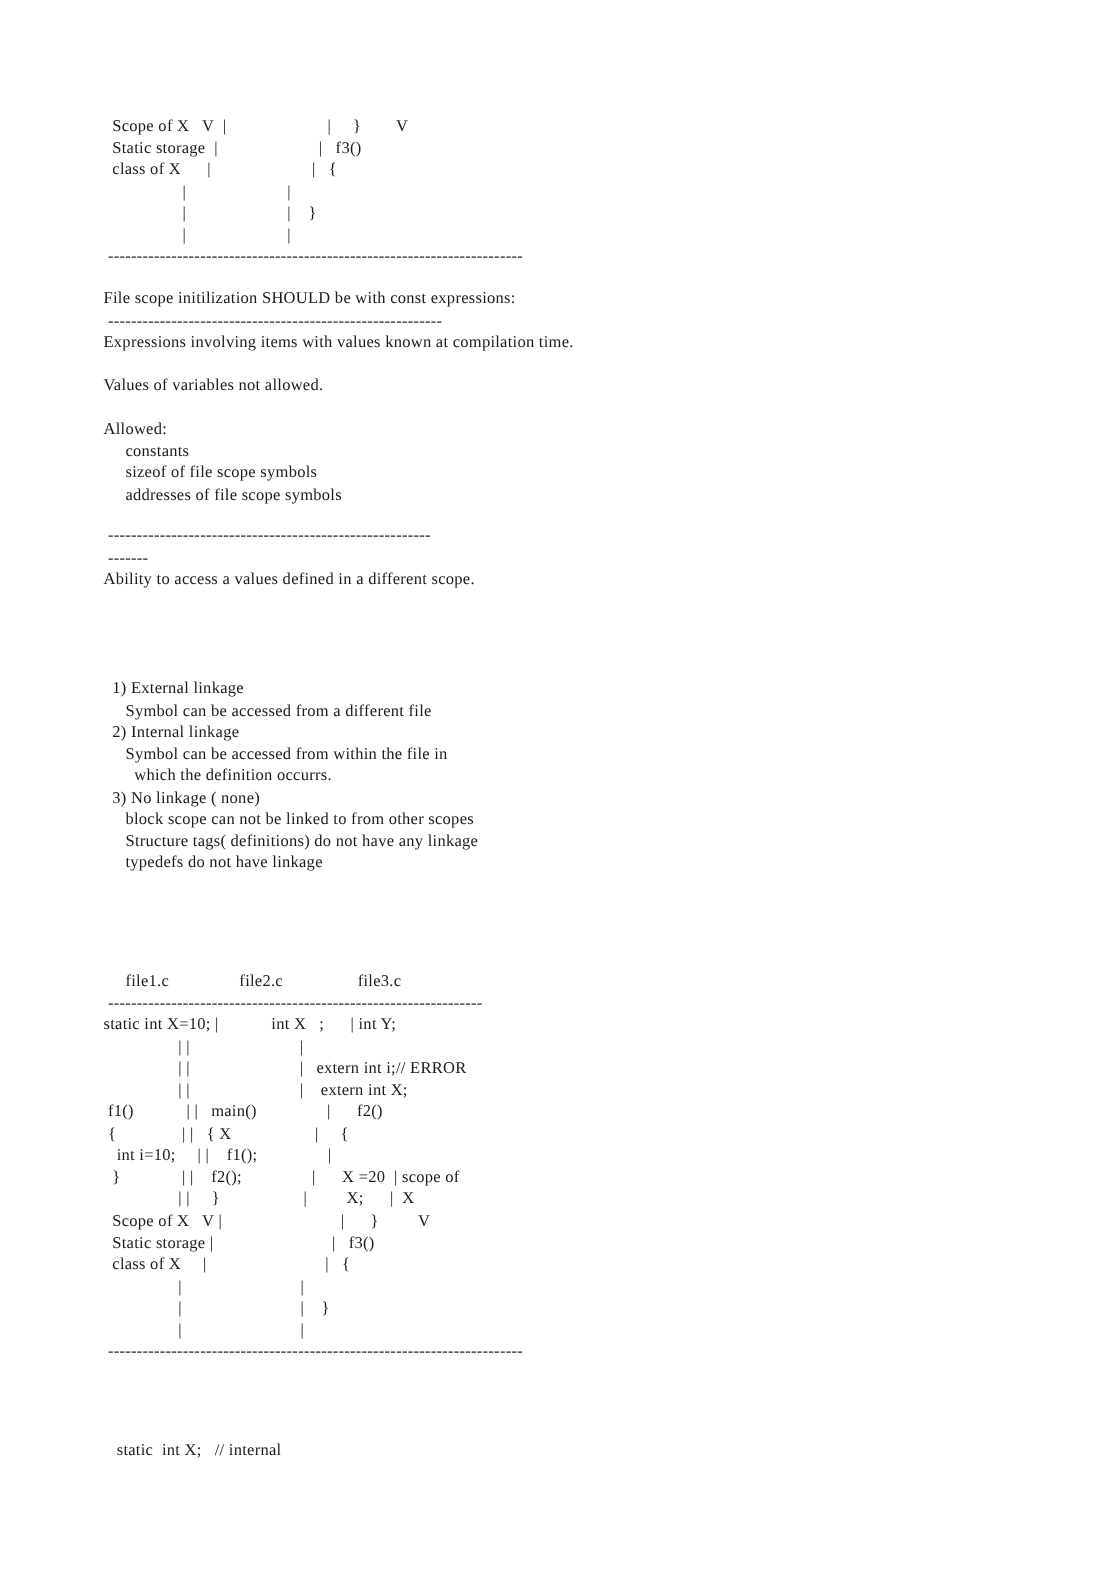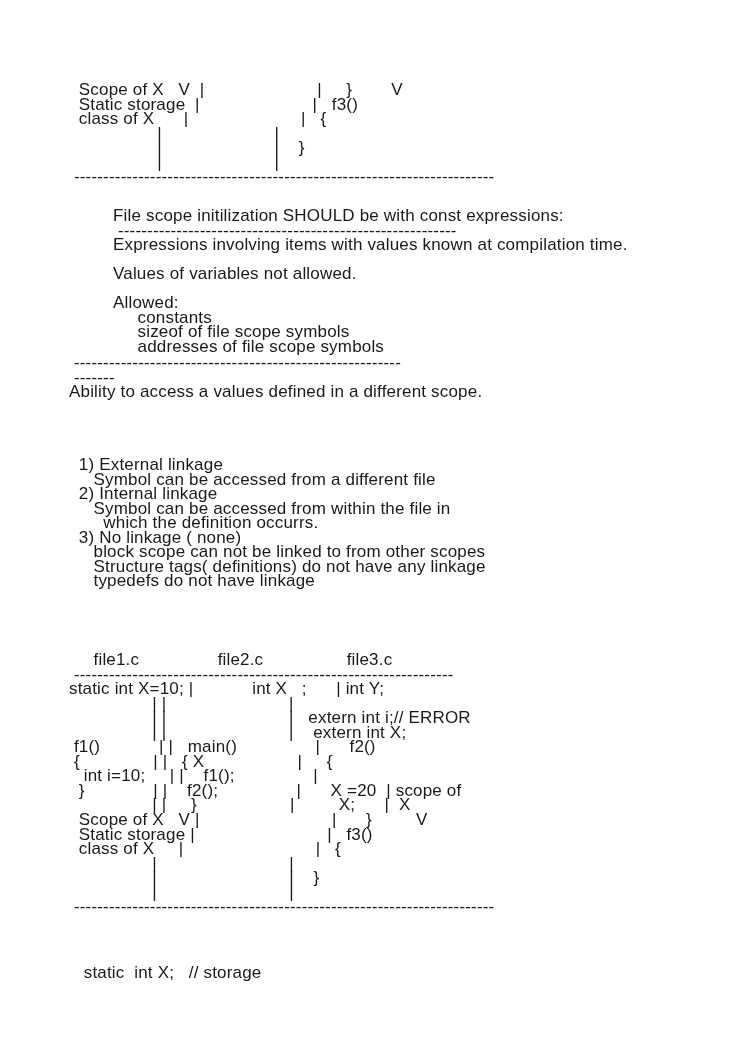--- a/index.html
+++ b/index.html
@@ -20,49 +20,49 @@
     position: absolute;
     left: 0;
     top: 0;
     width: 743px;
     height: 1052px;
     background: #ffffff;
   }
   .block {
     position: absolute;
     left: 69px;
-    font-size: 17px;
+    font-size: 11px;
     line-height: 14.55px;
     white-space: pre;
-    font-family: Liberation Sans, sans-serif;
+    font-family: Liberation Serif, serif;
     letter-spacing: 0.18px;
     color: #1a1a1a;
   }
   .block .ln {
     display: block;
     height: 14.55px;
     white-space: pre;
   }
   .blk-top       { top: 66px;  }
-  .blk-fileinit  { top: 192px; margin-left: 44px; }
+  .blk-fileinit  { top: 181px; }
   .blk-linkage   { top: 339px; }
   .blk-rules     { top: 441px; }
   .blk-table     { top: 636px; }
   .blk-footer    { top: 949px; }
 </style>
 </head>
 <body>
 
 <div class="page">
 
   <pre class="block blk-top"><span class="ln">  Scope of X   V  |                       |     }        V</span><span class="ln">  Static storage  |                       |   f3()</span><span class="ln">  class of X      |                       |   {</span><span class="ln">                  |                       |</span><span class="ln">                  |                       |    }</span><span class="ln">                  |                       |</span><span class="ln"> ------------------------------------------------------------------------</span></pre>
 
   <pre class="block blk-fileinit"><span class="ln">File scope initilization SHOULD be with const expressions:</span><span class="ln"> ----------------------------------------------------------</span><span class="ln">Expressions involving items with values known at compilation time.</span><span class="ln"></span><span class="ln">Values of variables not allowed.</span><span class="ln"></span><span class="ln">Allowed:</span><span class="ln">     constants</span><span class="ln">     sizeof of file scope symbols</span><span class="ln">     addresses of file scope symbols</span></pre>
 
   <pre class="block blk-linkage"><span class="ln"> --------------------------------------------------------</span><span class="ln"> -------</span><span class="ln">Ability to access a values defined in a different scope.</span></pre>
 
   <pre class="block blk-rules"><span class="ln">  1) External linkage</span><span class="ln">     Symbol can be accessed from a different file</span><span class="ln">  2) Internal linkage</span><span class="ln">     Symbol can be accessed from within the file in</span><span class="ln">       which the definition occurrs.</span><span class="ln">  3) No linkage ( none)</span><span class="ln">     block scope can not be linked to from other scopes</span><span class="ln">     Structure tags( definitions) do not have any linkage</span><span class="ln">     typedefs do not have linkage</span></pre>
 
   <pre class="block blk-table"><span class="ln">     file1.c                file2.c                 file3.c</span><span class="ln"> -----------------------------------------------------------------</span><span class="ln">static int X=10; |            int X   ;      | int Y;</span><span class="ln">                 | |                         |</span><span class="ln">                 | |                         |   extern int i;// ERROR</span><span class="ln">                 | |                         |    extern int X;</span><span class="ln"> f1()            | |   main()                |      f2()</span><span class="ln"> {               | |   { X                   |     {</span><span class="ln">   int i=10;     | |    f1();                |</span><span class="ln">  }              | |    f2();                |      X =20  | scope of</span><span class="ln">                 | |     }                   |         X;      |  X</span><span class="ln">  Scope of X   V |                           |      }         V</span><span class="ln">  Static storage |                           |   f3()</span><span class="ln">  class of X     |                           |   {</span><span class="ln">                 |                           |</span><span class="ln">                 |                           |    }</span><span class="ln">                 |                           |</span><span class="ln"> ------------------------------------------------------------------------</span></pre>
 
-  <pre class="block blk-footer"><span class="ln">   static  int X;   // storage</span></pre>
+  <pre class="block blk-footer"><span class="ln">   static  int X;   // internal</span></pre>
 
 </div>
 
 </body></html>

